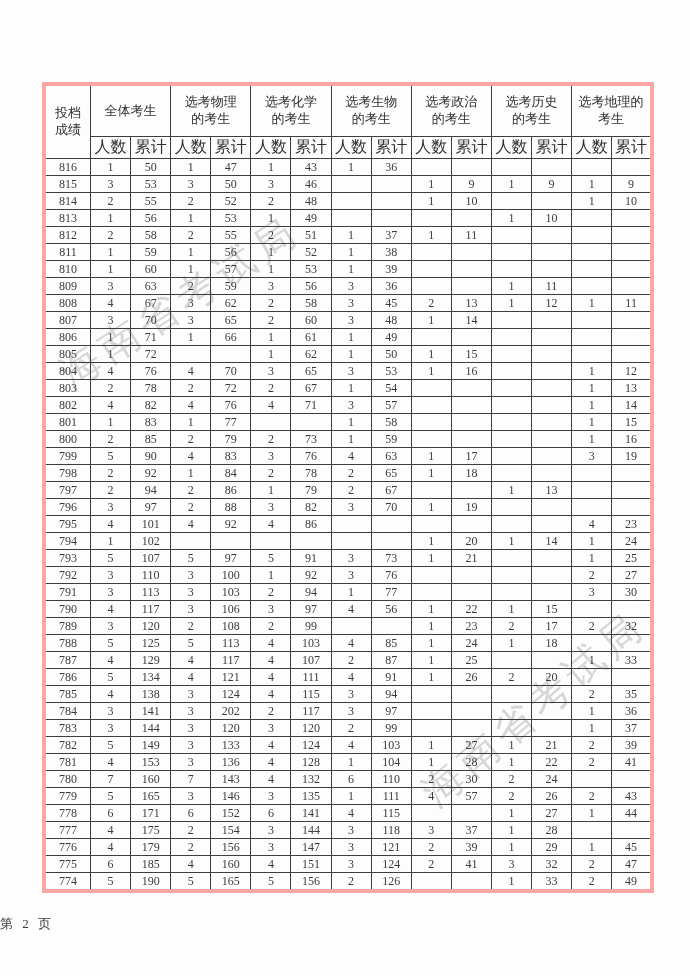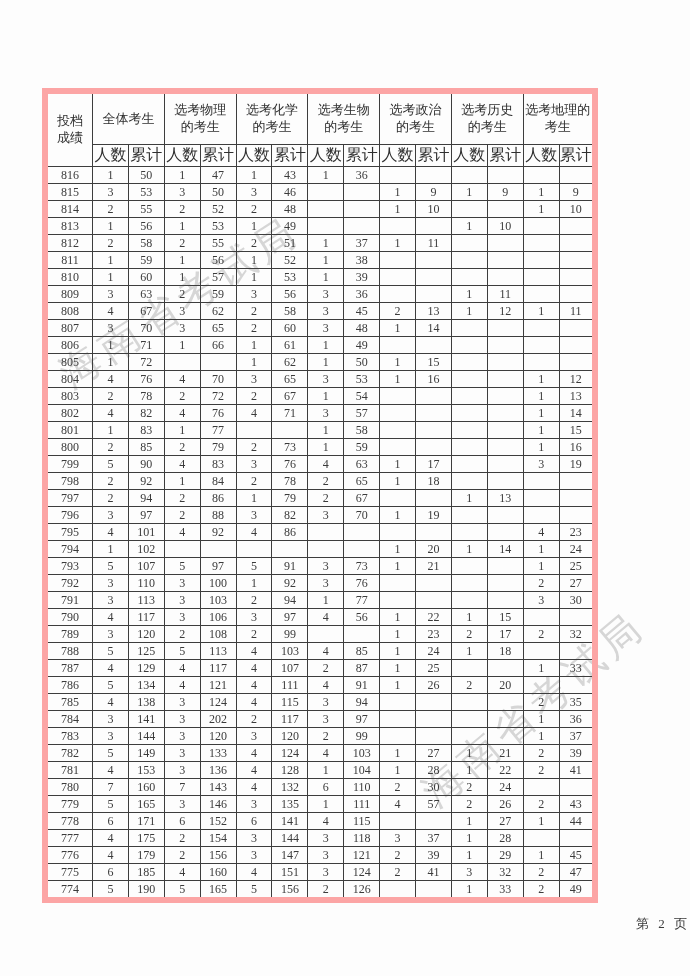--- a/index.html
+++ b/index.html
@@ -24,28 +24,28 @@
     white-space: nowrap;
     transform-origin: 0 50%;
     pointer-events: none;
     font-family: "Liberation Serif", "DejaVu Serif", serif;
   }
   .wm1 { left: 64px;  top: 350px; transform: rotate(-33deg); }
   .wm2 { left: 428px; top: 770px; transform: rotate(-40deg); }
   table.score-table {
     position: absolute;
     left: 42px;
-    top: 88px;
-    width: 556px;
+    top: 82px;
+    width: 612px;
     z-index: 1;
     border-collapse: collapse;
     table-layout: fixed;
     background: transparent;
     color: #333;
-    border: 6px solid #fca5a5;
+    border: 4px solid #fca5a5;
   }
   .score-table th, .score-table td {
     border: 1px solid #3d3d3d;
     text-align: center;
     vertical-align: middle;
     padding: 0;
     font-weight: normal;
     overflow: hidden;
   }
   .score-table th.corner {
@@ -71,21 +71,21 @@
     height: 16px;
     font-size: 12px;
     line-height: 1;
     color: #3b3b3b;
   }
   .footer {
     position: absolute;
     left: 0;
     top: 915px;
     width: 100%;
-    text-align: right;
+    text-align: left;
     font-size: 13px;
     letter-spacing: 3px;
     color: #3a3a3a;
     z-index: 1;
   }
 </style>
 </head>
 <body>
 
 <div class="page">

